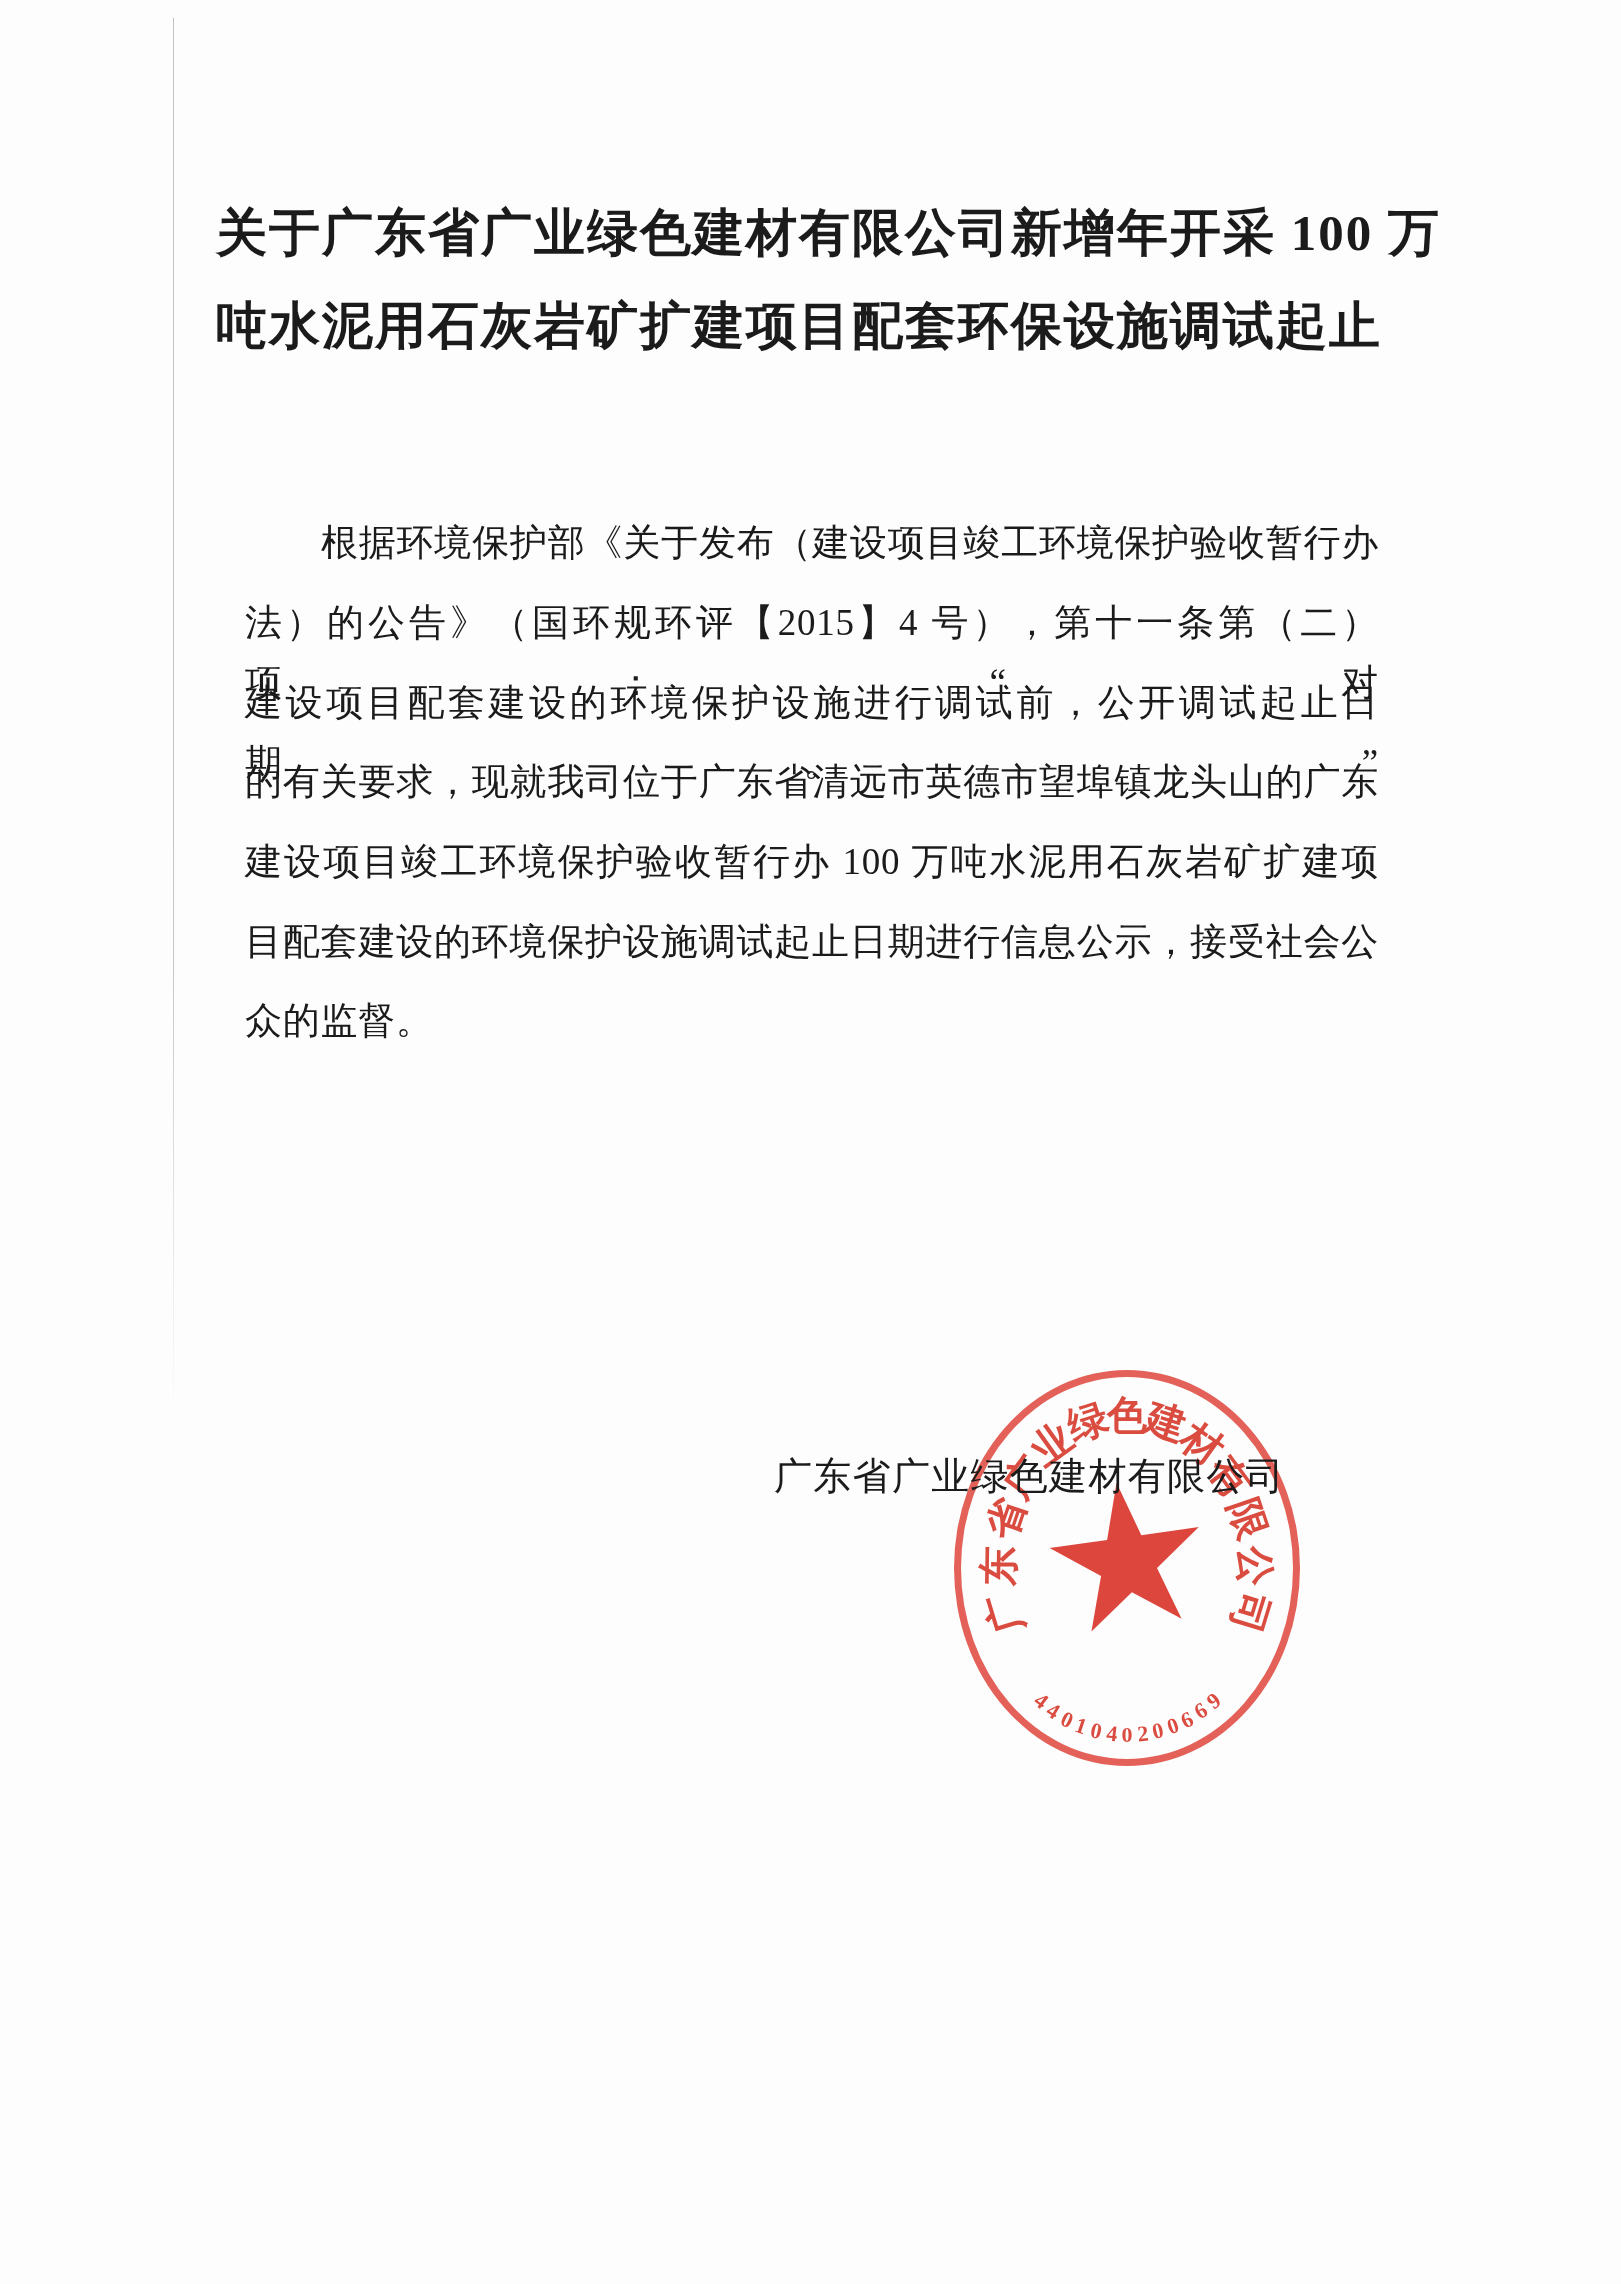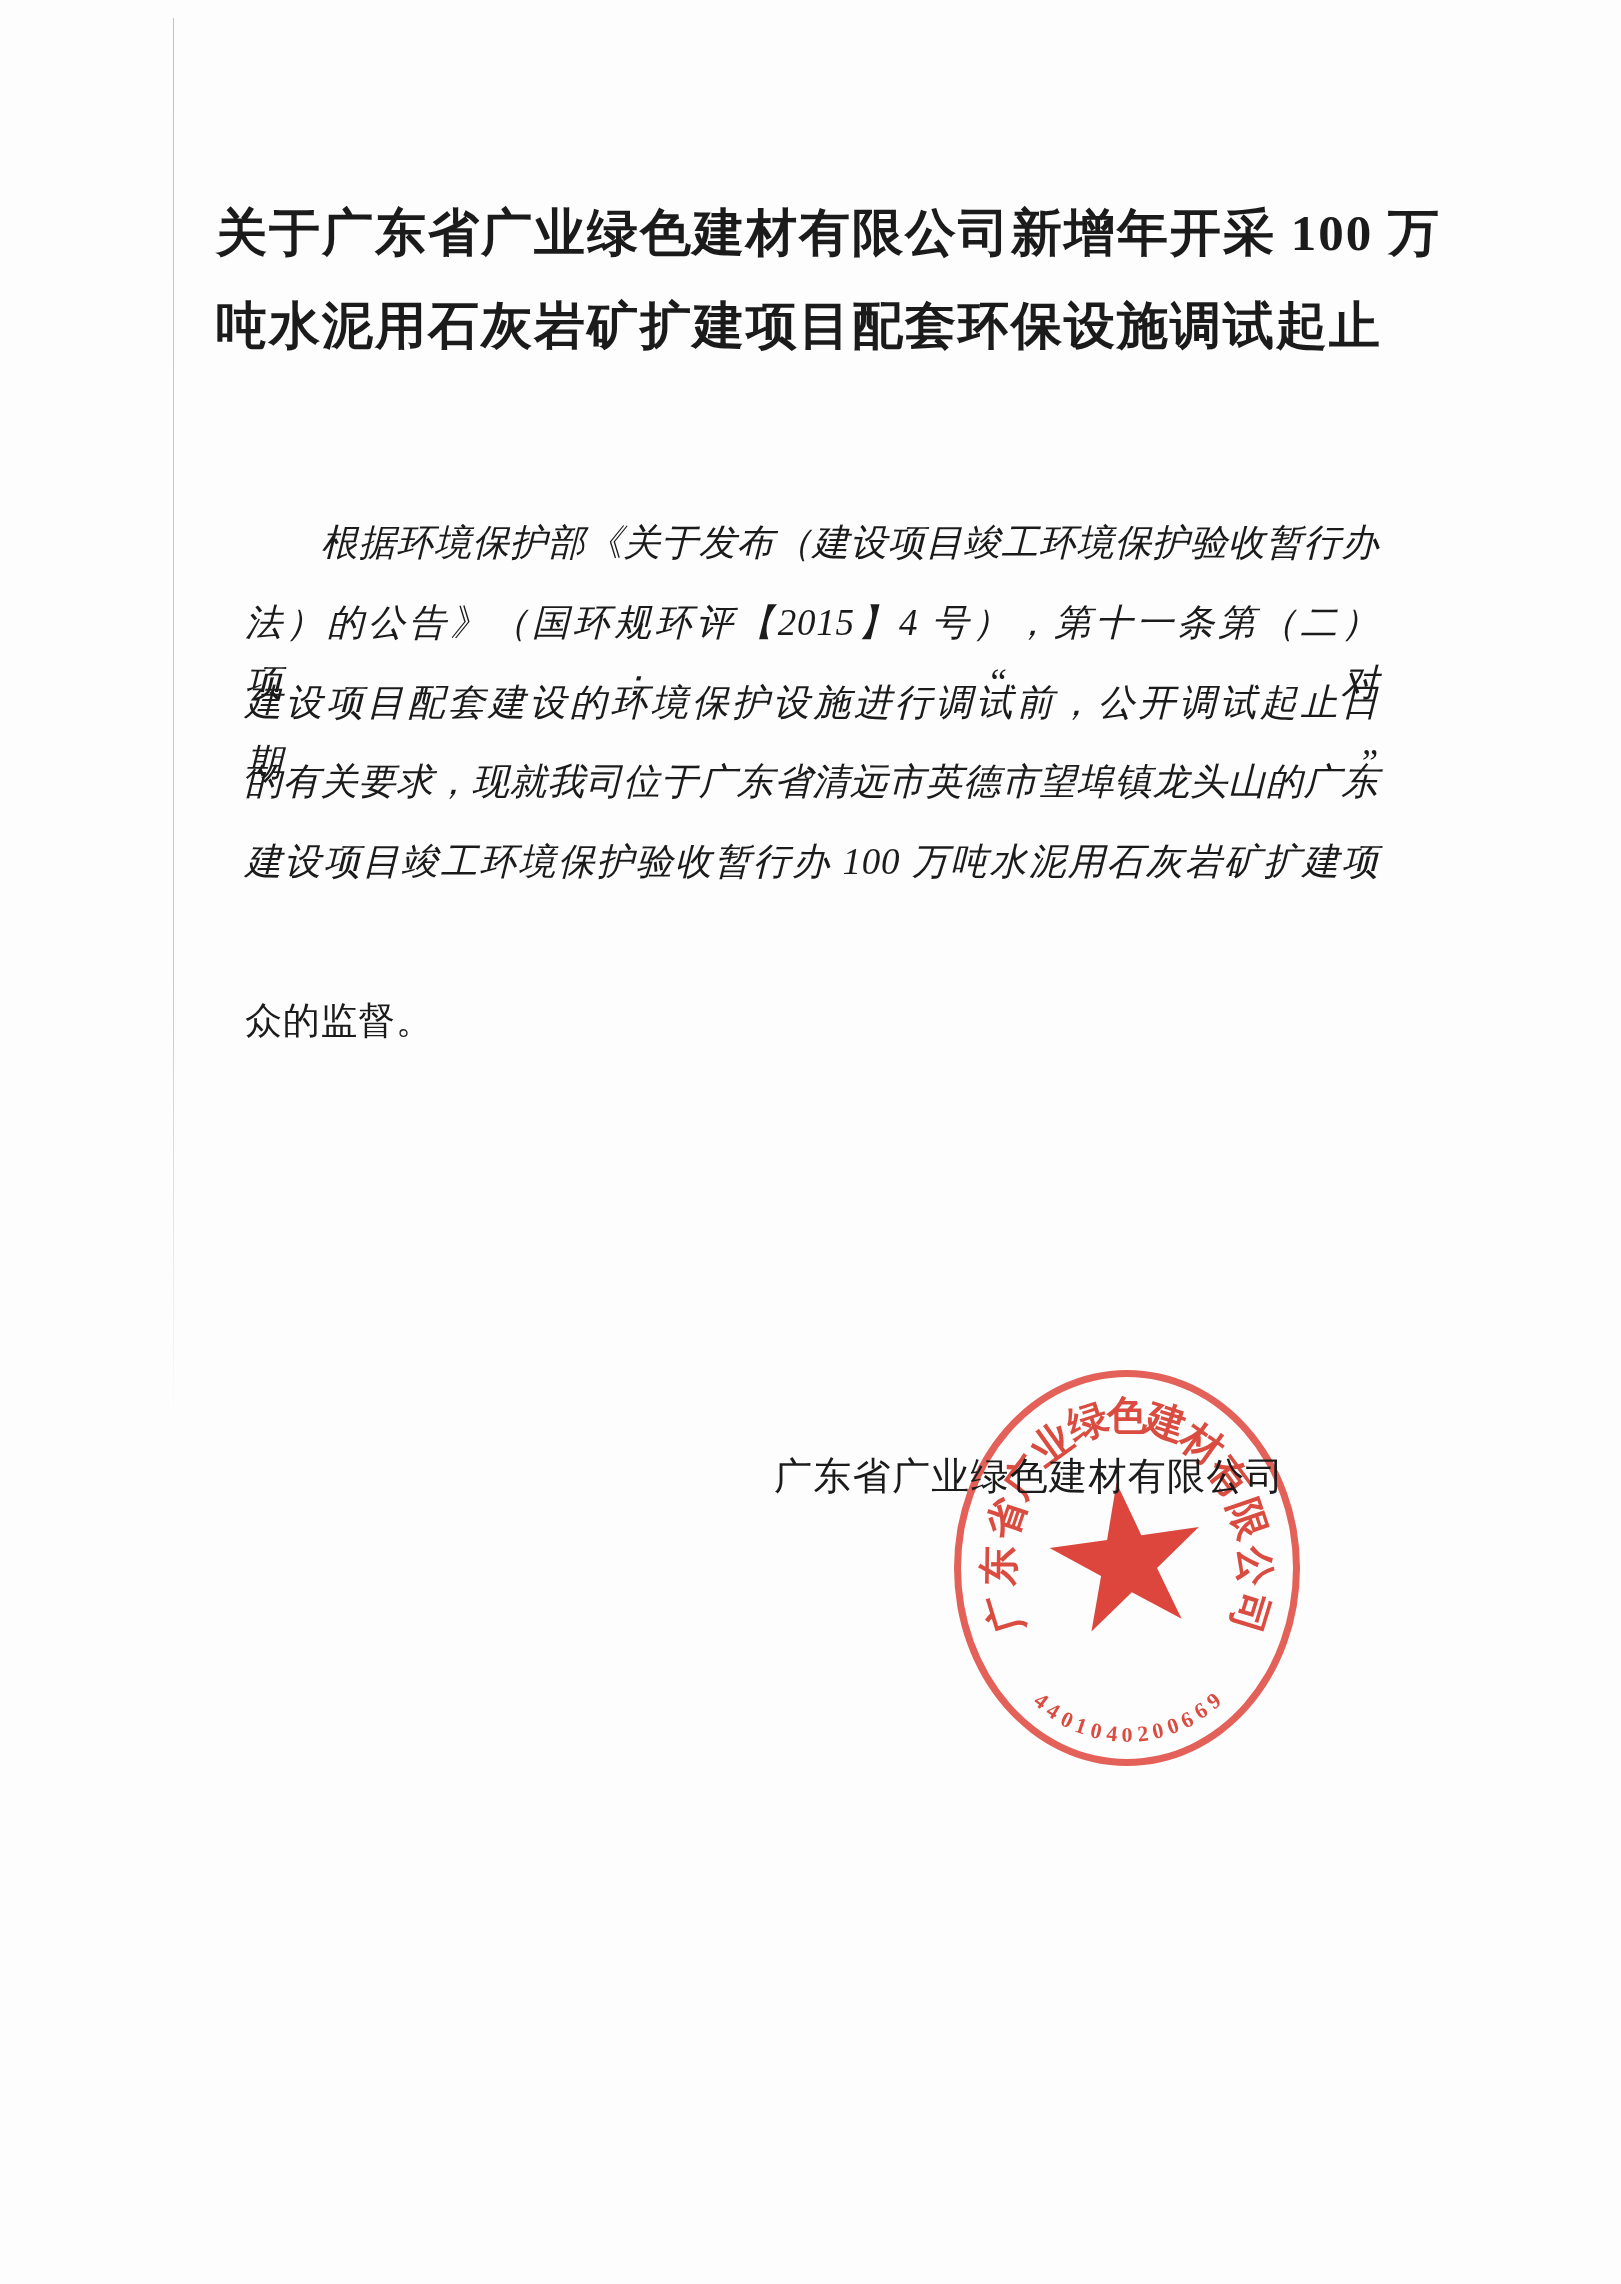--- a/index.html
+++ b/index.html
@@ -17,21 +17,21 @@
   }
   .title-line {
     position:absolute; left:216px; width:1191px;
     font-size:51px; font-weight:bold;
     letter-spacing:2px; white-space:nowrap;
   }
   .body-line {
     position:absolute; left:245px; width:1134px;
     font-size:37px; line-height:60px; letter-spacing:0.7px;
   }
-  .fill { text-align:justify; text-align-last:justify;font-style:italic; }
+  .fill { text-align:justify; text-align-last:justify; }
   .indent { text-indent:76px; }
   .sig-line {
     position:absolute; font-size:38px; letter-spacing:1.3px;
     white-space:nowrap; z-index:3;
   }
   
   #stamp {
     position:absolute; left:954px; top:1370px; width:346px; height:396px;
     z-index:2; opacity:.9;
   }
@@ -61,20 +61,21 @@
   <div class="scan-line"></div>
 
   <div class="title-line" style="top:199px;">关于广东省广业绿色建材有限公司新增年开采 100 万</div>
   <div class="title-line" style="top:292px;">吨水泥用石灰岩矿扩建项目配套环保设施调试起止</div>
 
   <div class="body-line fill indent" style="top:513px;">根据环境保护部《关于发布（建设项目竣工环境保护验收暂行办</div>
   <div class="body-line fill" style="top:593px;">法）的公告》（国环规环评【2015】4 号），第十一条第（二）项：“对</div>
   <div class="body-line fill" style="top:752px;">的有关要求，现就我司位于广东省清远市英德市望埠镇龙头山的广东</div>
   <div class="body-line fill" style="top:673px;">建设项目配套建设的环境保护设施进行调试前，公开调试起止日期。”</div>
   <div class="body-line fill" style="top:832px;">建设项目竣工环境保护验收暂行办 100 万吨水泥用石灰岩矿扩建项</div>
+  <div class="body-line fill" style="top:912px;">目配套建设的环境保护设施调试起止日期进行信息公示，接受社会公</div>
   <div class="body-line" style="top:991px;">众的监督。</div>
 
   <div class="sig-line" style="left:774px; top:1451px;">广东省广业绿色建材有限公司</div>
 
   <div id="stamp">
     <div class="stamp-ring"></div>
     <div class="stamp-star"></div>
     <div id="stamp-ring-text">
         <span class="ring-char" style="left: 51px; top: 243px; transform: translate(-50%, -50%) rotate(-107deg); color: rgb(215, 57, 44);">广</span>
         <span class="ring-char" style="left: 45px; top: 196px; transform: translate(-50%, -50%) rotate(-89.1667deg); color: rgb(215, 57, 44);">东</span>

